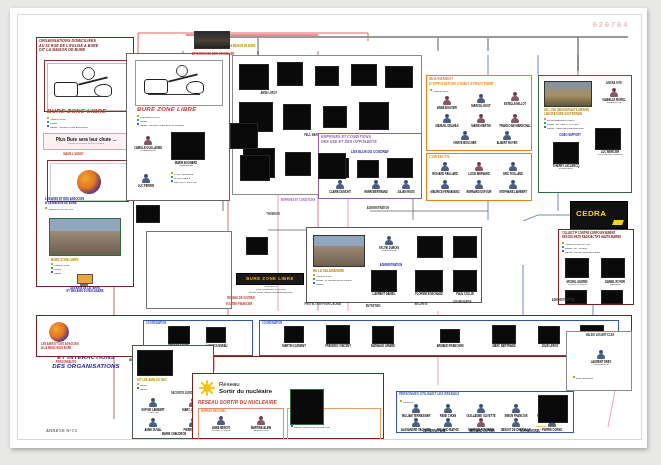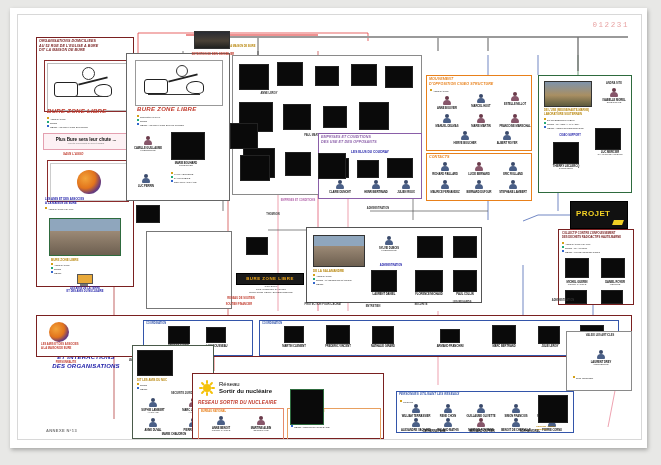--- a/index.html
+++ b/index.html
@@ -120,21 +120,21 @@
       <path d="M165 36 L165 170" stroke="#444"></path>
       <path d="M118 44 L118 160" stroke="#555"></path>
       <path d="M240 36 L240 60" stroke="#333" stroke-width="1.2"></path>
       <path d="M205 150 L205 196" stroke="#444"></path>
       <path d="M395 180 L395 205" stroke="#555"></path>
       <path d="M352 196 L470 196" stroke="#555"></path>
       <path d="M250 215 L330 215" stroke="#555"></path>
     </g>
   </svg>
 
-  <div class="stamp">012231</div>
+  <div class="stamp">020784</div>
   <div class="annexe">ANNEXE N°13</div>
 
   <div class="panel" style="left:18px;top:22px;width:98px;height:250px;border:1.2px solid #7a2020;">
     <div class="pnl-title" style="color:#7a2020;">
       <span>ORGANISATIONS DOMICILIEES</span><br>
       <span>AU 52 RUE DE L'EGLISE A BURE</span><br>
       <span>DIT LA MAISON DE BURE</span>
     </div>
 
     <div style="position:absolute;left:7px;top:22px;width:82px;height:46px;border:1.4px solid #8b2b2b;padding:2px;background:#fff;">
@@ -447,21 +447,21 @@
       <div class="nm">THIERRY LECLERCQ</div>
       <div class="rl">DIRECTEUR</div>
     </div>
     <div class="node" style="left:54px;top:74px;width:34px;">
       <div class="nm">LUC MERCIER</div>
       <div class="rl">CHARGE DE MISSION</div>
     </div>
   </div>
 
   <div style="position:absolute;left:552px;top:186px;width:56px;height:26px;background:#111;border:1px solid #000;">
-    <div style="position:absolute;left:5px;top:7px;font-size:8px;font-weight:bold;color:#f2d024;letter-spacing:.4px;">PROJET</div>
+    <div style="position:absolute;left:5px;top:7px;font-size:8px;font-weight:bold;color:#f2d024;letter-spacing:.4px;">CEDRA</div>
     <div style="position:absolute;right:4px;bottom:3px;width:10px;height:5px;background:#f2d024;transform:skewX(-20deg);"></div>
   </div>
   <div class="panel" style="left:540px;top:214px;width:76px;height:76px;border:1px solid #7a2020;">
     <div style="position:absolute;left:3px;top:2px;font-size:2.7px;font-weight:bold;color:#7a2020;line-height:1.3;">
       <span>COLLECTIF CONTRE L'ENFOUISSEMENT</span><br>
       <span>DES DECHETS RADIOACTIFS HAUTE-MARNE</span>
     </div>
     <div class="bullets" style="position:absolute;left:3px;top:12px;">
       <div><span class="bul" style="background:#d4a017;"></span><i>ASSOCIATION LOI 1901</i></div>
       <div><span class="bul" style="background:#2a7;"></span><i>SIEGE : CHAUMONT</i></div>

